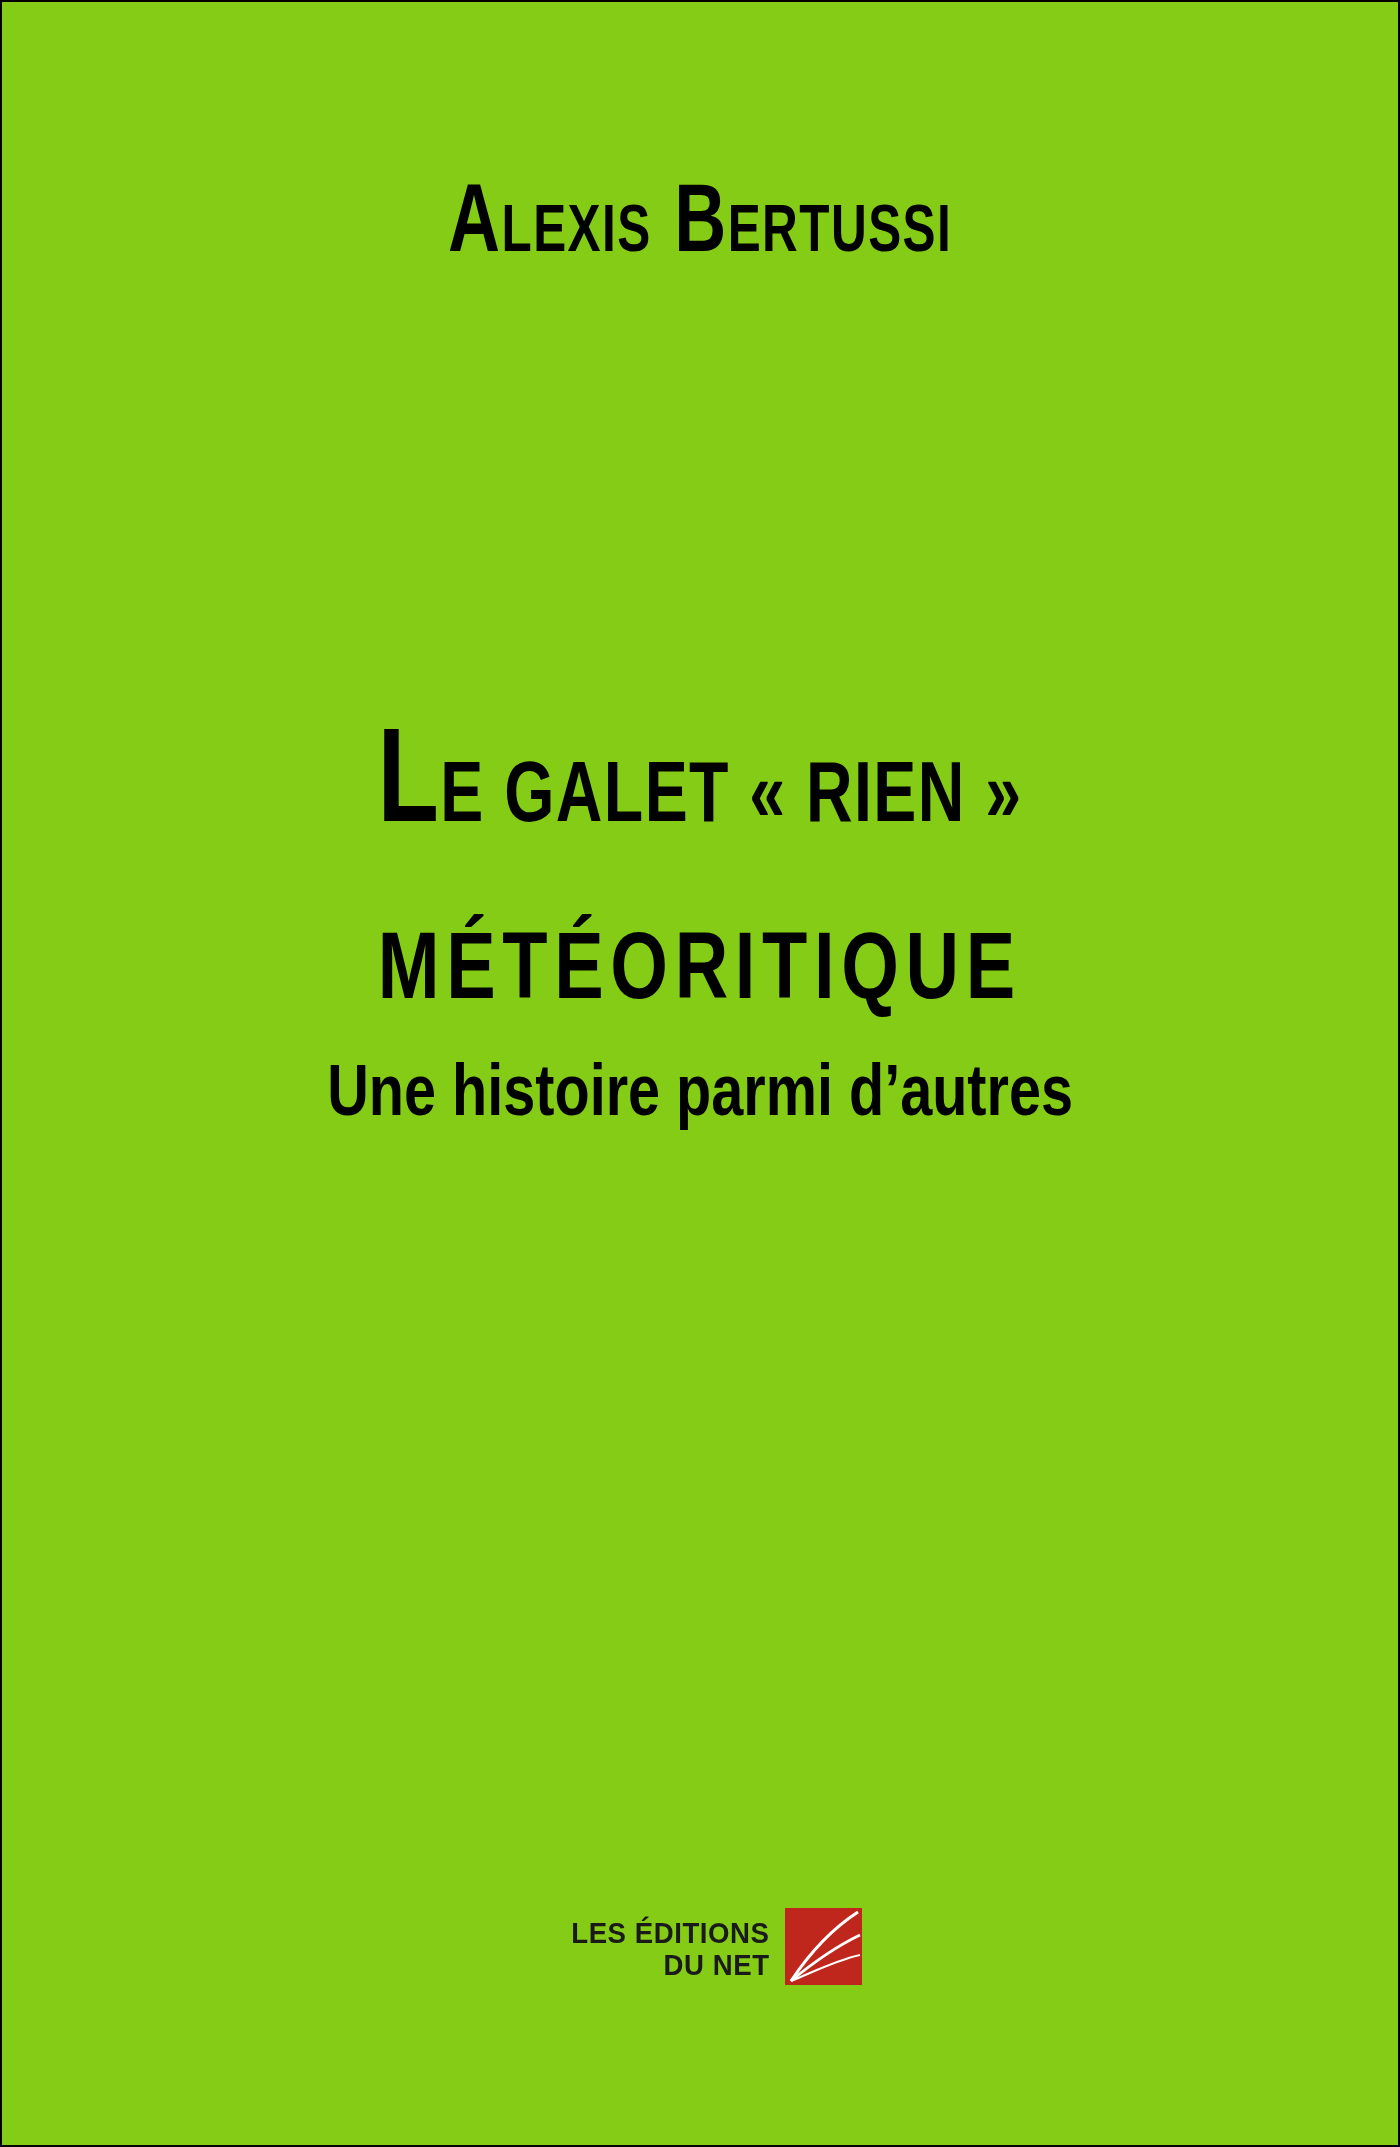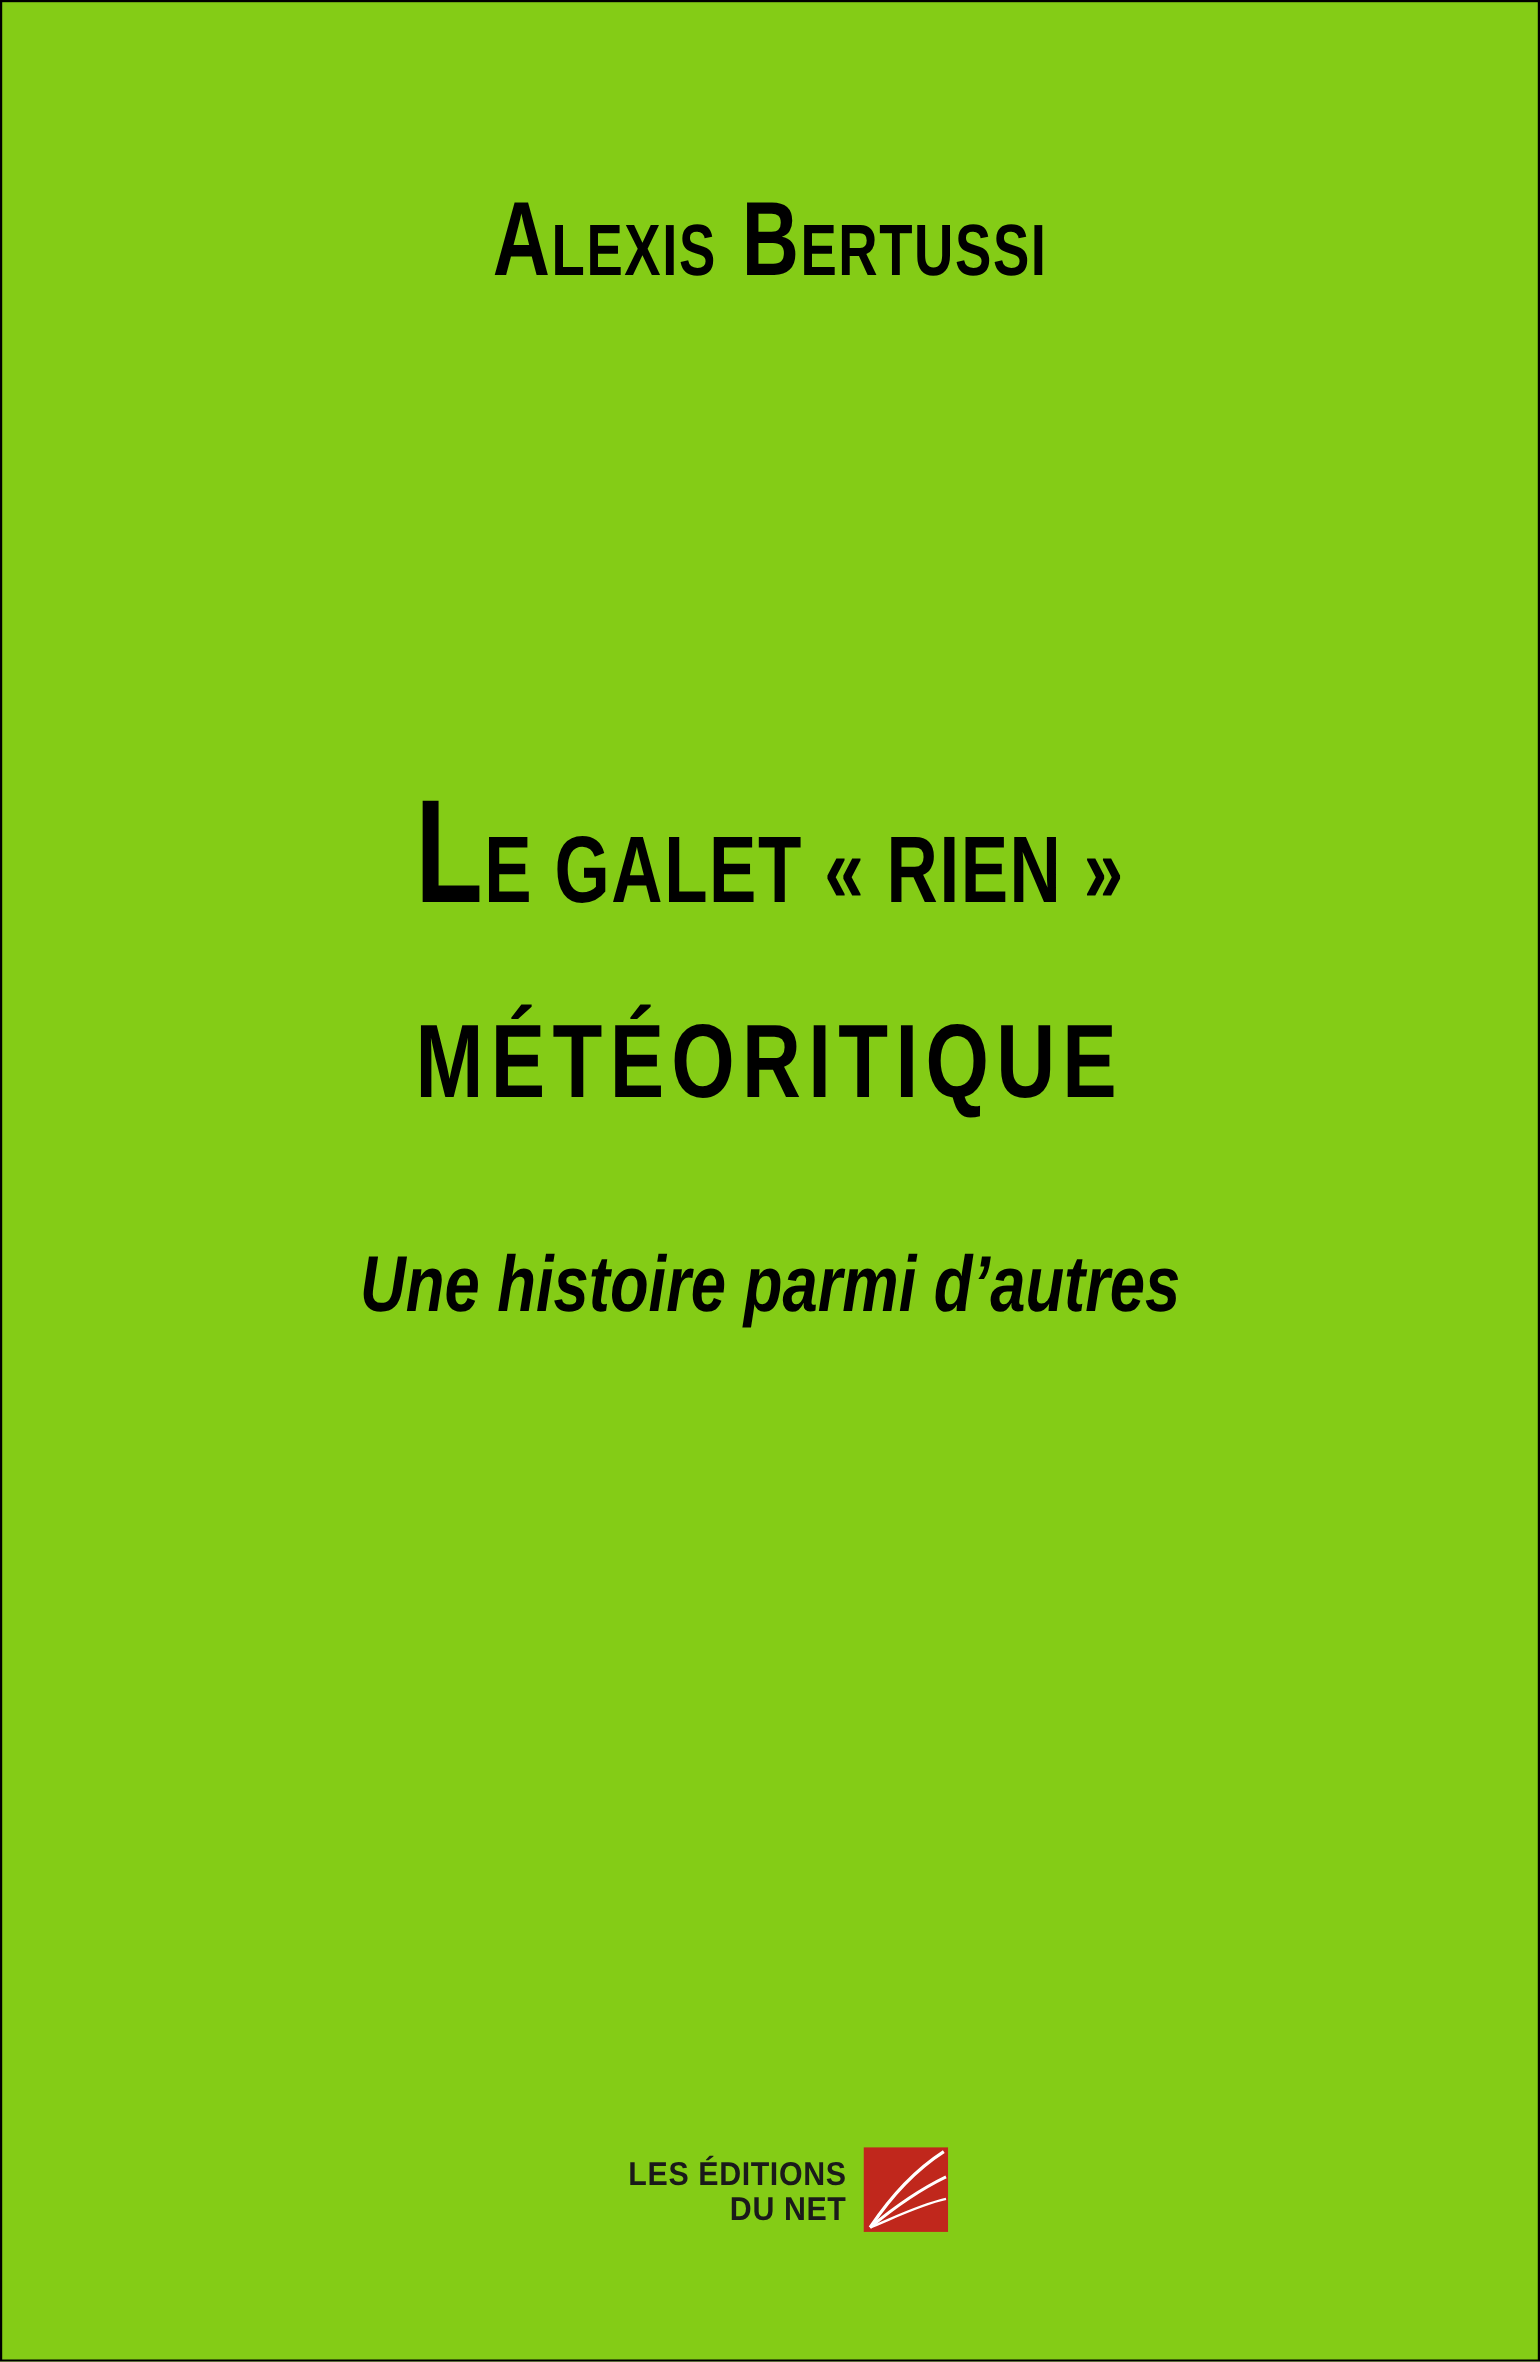--- a/index.html
+++ b/index.html
@@ -54,39 +54,37 @@
     top: 916px;
     font-weight: bold;
   }
   .title-line2 .cond {
     font-size: 95px;
     letter-spacing: 0.09em;
     transform: scaleX(0.78);
   }
   
   .subtitle {
-    top: 1130px;
+    top: 1052px;
     font-weight: bold;
-    font-style: italic;
   }
   .subtitle .cond {
     font-size: 72px;
     transform: scaleX(0.80);
   }
   
   .publisher-logo {
     position: absolute;
     top: 1906px;
     left: 16px;
     right: 0;
     display: flex;
     justify-content: center;
     align-items: flex-start;
     gap: 15px;
-    margin-top: 44px;
   }
   .publisher-text {
     margin-top: 9px;
     text-align: right;
     font-weight: bold;
     font-size: 30px;
     line-height: 32px;
     letter-spacing: 0.02em;
     color: #1a1a1a;
     transform: scaleX(0.92);

